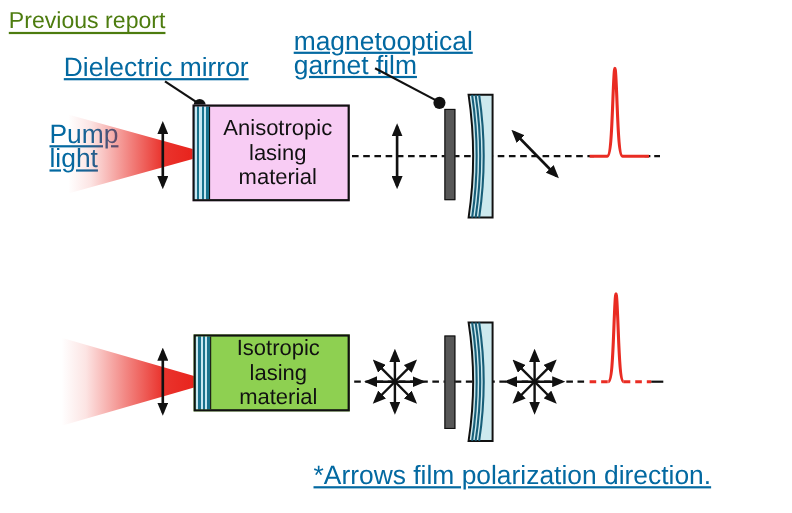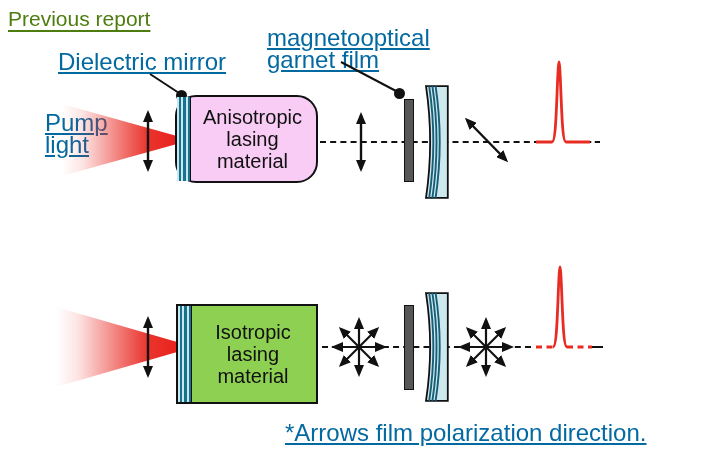--- a/index.html
+++ b/index.html
@@ -25,21 +25,21 @@
     margin-left:12px;text-align:center;white-space:pre-line;
     font-size:20px;line-height:22px;color:#111;
   }
   .mirror-band{
     position:absolute;left:0;top:0;bottom:0;width:13px;
     background:repeating-linear-gradient(90deg,
       var(--mirror_light,#c7e7f2) 0px, var(--mirror_light,#c7e7f2) 2px,
       var(--mirror_dark,#19728d) 2px, var(--mirror_dark,#19728d) 4.3px);
     border-right:1px solid #111;
   }
-  .box-aniso{background:var(--anisotropic_fill,#f8ccf4);border-radius:21px;}
+  .box-aniso{background:var(--anisotropic_fill,#f8ccf4);}
   .box-iso{background:var(--isotropic_fill,#8ed051);}
   .beam{
     position:absolute;
     background:linear-gradient(90deg, rgba(232,35,28,0) 0%, rgba(232,35,28,0.12) 18%,
       rgba(232,35,28,0.55) 48%, rgba(232,35,28,0.92) 75%, var(--beam_red,#e8231c) 100%);
     clip-path:polygon(0 0, 100% 44%, 100% 56%, 0 100%);
   }
   .garnet{
     position:absolute;background:var(--garnet_gray,#575757);border:1.5px solid #111;
     box-sizing:border-box;
@@ -122,21 +122,21 @@
 
   <div class="axis" style="left:322px;top:346px;width:209px"></div>
   <div class="axis" style="left:592px;top:346px;width:11px"></div>
 
   <div class="beam" style="left:56px;top:307px;width:122px;height:80px"></div>
 
   <svg style="left:137px;top:309px" width="22" height="76">
     <line x1="11" y1="10" x2="11" y2="66" class="stroke-line" stroke-width="2.4" marker-start="url(#ah)" marker-end="url(#ah)"></line>
   </svg>
 
-  <div class="matbox box-iso" style="left:176px;top:304px;width:142px;height:100px">
+  <div class="matbox box-iso" style="left:176px;top:304px;width:142px;height:70px">
     <div class="mirror-band"></div>
     <div class="mat-label">Isotropic
 lasing
 material</div>
   </div>
 
   <svg style="left:327px;top:311px" width="64" height="72">
     <line x1="32" y1="9" x2="32" y2="63" class="stroke-line" stroke-width="2.2" marker-start="url(#ah)" marker-end="url(#ah)"></line>
     <line x1="7" y1="36" x2="57" y2="36" class="stroke-line" stroke-width="2.2" marker-start="url(#ah)" marker-end="url(#ah)"></line>
     <line x1="14" y1="18" x2="50" y2="54" class="stroke-line" stroke-width="2.2" marker-start="url(#ah)" marker-end="url(#ah)"></line>

